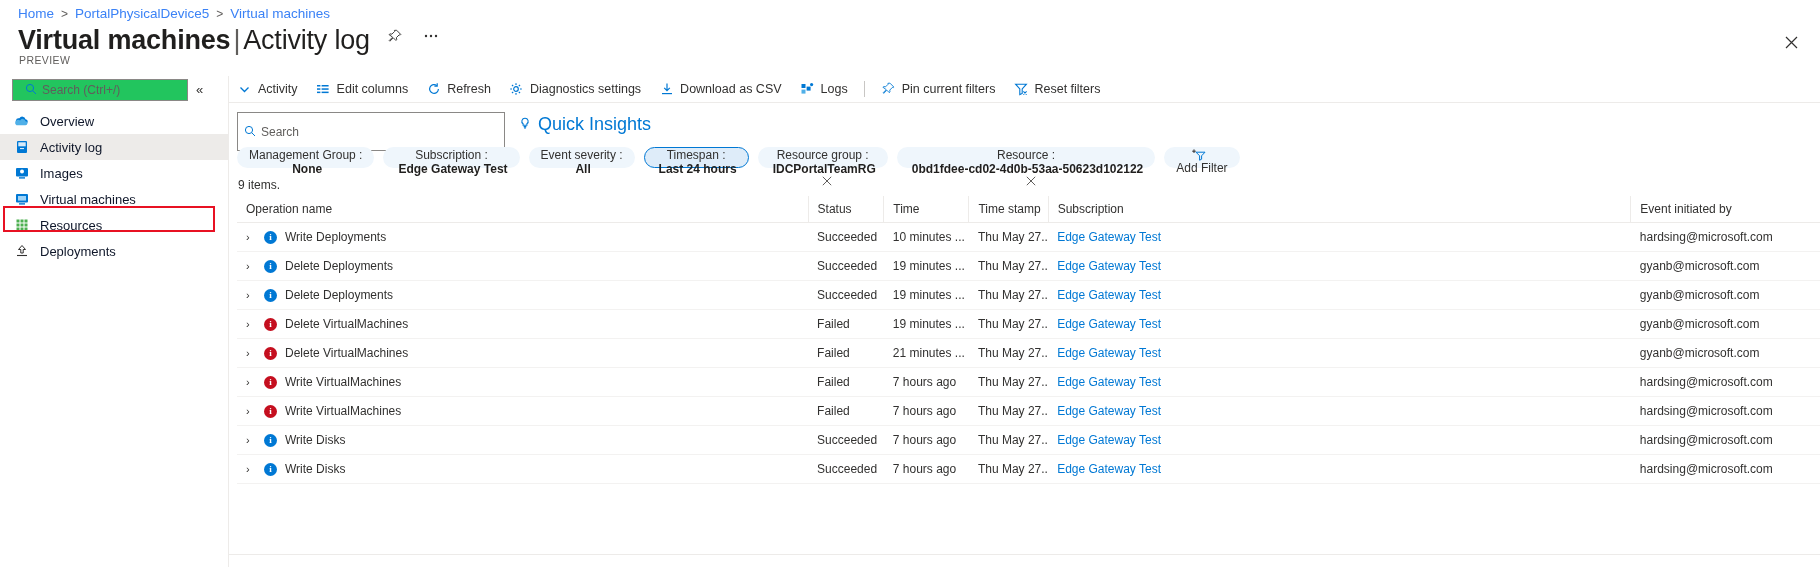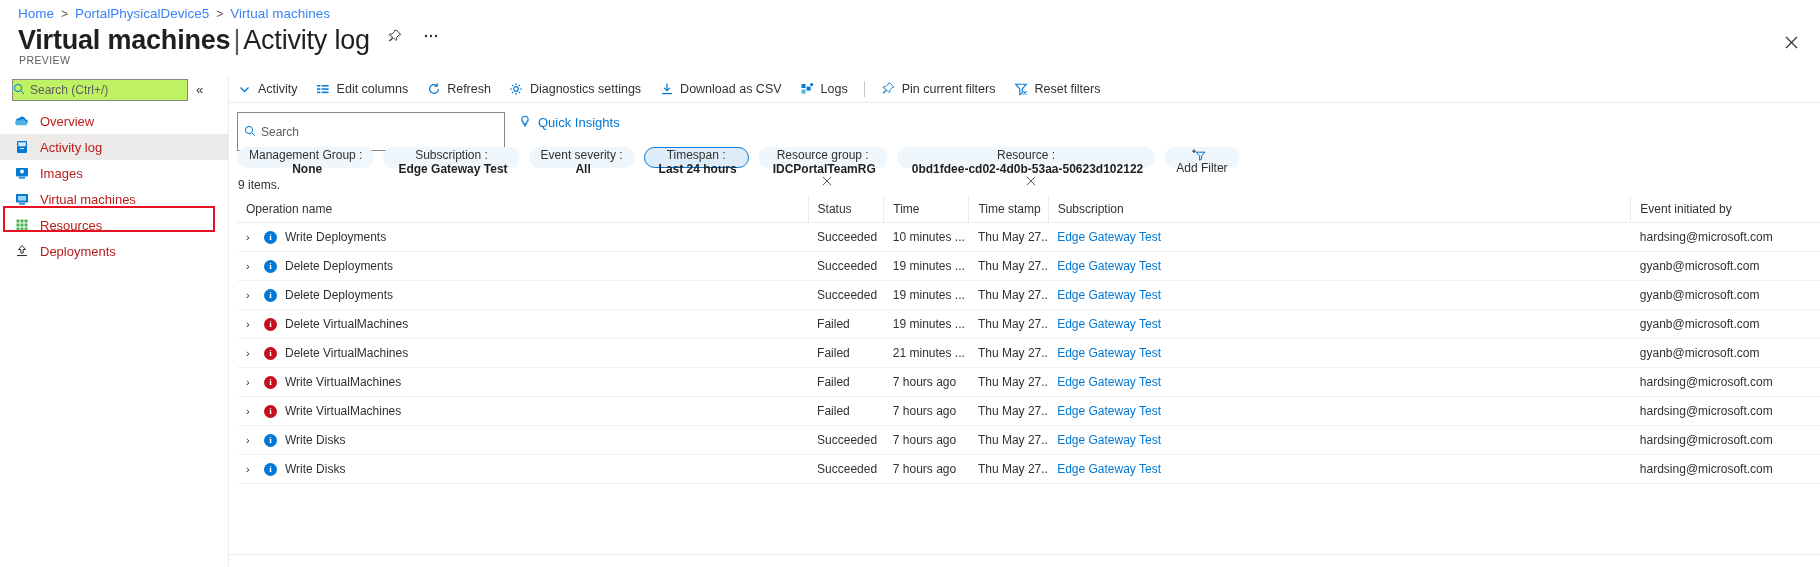--- a/index.html
+++ b/index.html
@@ -45,37 +45,37 @@
   .close-x {
     position:absolute; right: 18px; top: 31px;
     width: 22px; height: 22px; display:flex;align-items:center;justify-content:center;
     cursor:pointer; color:#323130; font-size:17px; line-height:1;
   }
 
   
   .leftnav { position:absolute; left:0; top:76px; width: 228px; height: 491px; background:#fff; }
   .search-wrap { position:absolute; left:12px; top:3px; width:176px; height:22px; }
   .search-box {
-    width:176px; height:22px; border:1px solid #8a8886; background:#bef264;
-    display:flex; align-items:center; padding-left:0; gap:5px;
+    width:176px; height:22px; border:1px solid #8a8886; background:#22c55e;
+    display:flex; align-items:center; padding-left:12px; gap:5px;
   }
   .search-box input {
     border:none; outline:none; font-size:12px; font-family:inherit;
     color:#323130; background:transparent; width:140px; padding:0;
   }
   .search-box input::placeholder { color:#605e5c; }
   .collapse-btn {
     position:absolute; left:196px; top:5px; font-size:13px; color:#323130;
     cursor:pointer; line-height:18px;
   }
 
   .nav-list { position:absolute; left:0; top:32px; width:228px; }
   .nav-item {
     height: 26px; display:flex; align-items:center; gap:10px;
-    padding-left: 14px; font-size:13px; color:#b91c1c; cursor:pointer;
+    padding-left: 14px; font-size:13px; color:#0f172a; cursor:pointer;
     position:relative;
   }
   .nav-item.selected { background:#edebe9; }
   .nav-ico { width:16px;height:16px; display:flex;align-items:center;justify-content:center;flex:0 0 16px;}
   .nav-label { white-space:nowrap; }
 
   .redbox {
     position:absolute; left:3px; top:130px; width:212px; height:26px;
     border:2.5px solid #e81123; pointer-events:none; z-index:5;
   }
@@ -100,21 +100,21 @@
     border:1px solid #8a8886; background:#fff; display:flex; align-items:center;
     padding-left:6px; gap:5px;
   }
   .srch2 input {
     border:none;outline:none;font-size:12px;font-family:inherit;color:#323130;
     background:transparent;width:230px;padding:0;
   }
   .srch2 input::placeholder{color:#605e5c;}
   .qinsights {
     position:absolute; left:290px; top:11px;
-    display:flex;align-items:center;gap:6px;font-size:13px;color:#0078d4;cursor:pointer;
+    display:flex;align-items:center;gap:6px;font-size:18px;color:#0078d4;cursor:pointer;
   }
 
   
   .pillrow { position:relative; height:30px; padding-left:9px; display:flex; align-items:center; gap:9px; }
   .pill {
     height:21px; border-radius:11px; background:#eff6fc; display:flex; align-items:center;
     padding: 0 11px; font-size:12px; color:#323130; white-space:nowrap; cursor:pointer;
     border: 1px solid transparent;
     flex-direction: column;
   }

